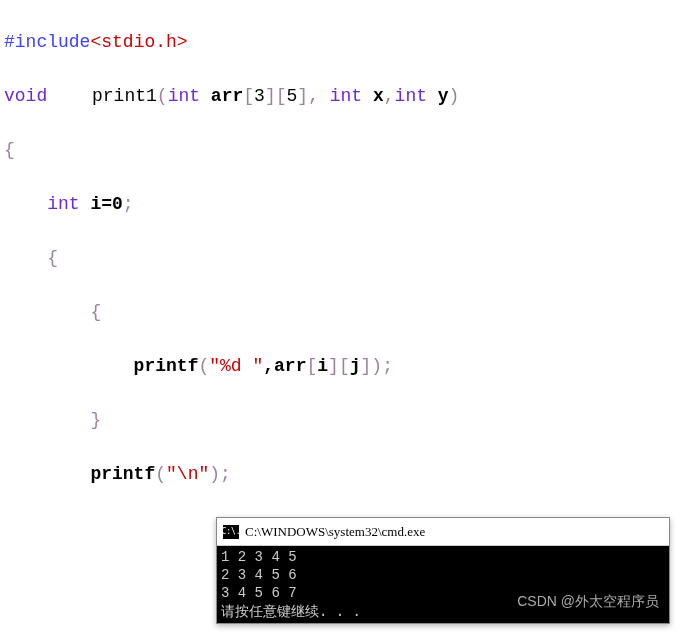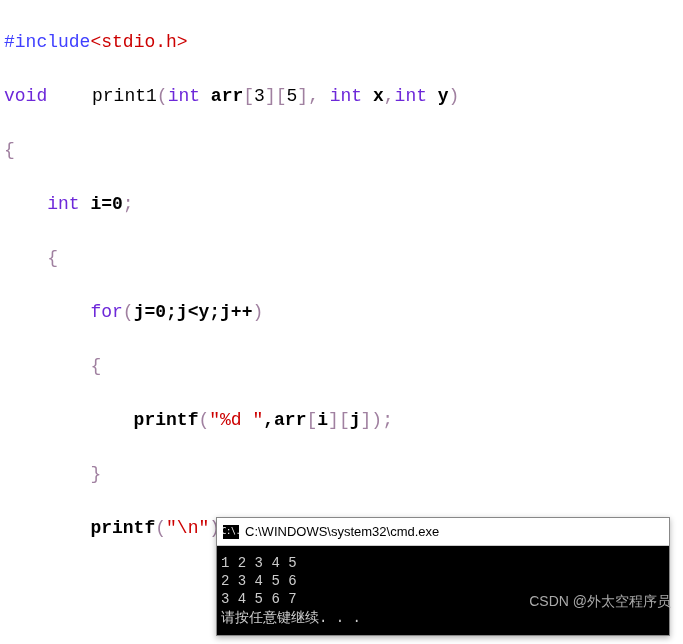--- a/index.html
+++ b/index.html
@@ -64,54 +64,53 @@
       align-items: center;
       justify-content: center;
     }
     .console-icon-inner {
       color: #fff;
       font-size: 8px;
       line-height: 1;
       font-family: monospace;
     }
     .console-title {
-      font-family: Liberation Sans, sans-serif;
+      font-family: Liberation Serif, serif;
       font-size: 13px;
       color: #000;
       text-align: center;
     }
     .console-body {
       background: #000;
       color: #ccc;
       font-family: "SimSun", "Courier New", monospace;
       font-size: 14px;
       line-height: 1.3;
-      padding: 8px 4px;
+      padding: 2px 4px;
       min-height: 75px;
       white-space: pre;
     }
     .watermark {
       position: absolute;
-      right: 12px;
+      right: 24px;
       bottom: 32px;
       color: #aaa;
       font-family: "Microsoft YaHei", sans-serif;
       font-size: 14px;
     }
   </style>
 </head>
 <body>
 
 <div class="code-area">
 <div class="code-line"><span class="tok-macro">#include</span><span class="tok-header">&lt;stdio.h&gt;</span></div>
 <div class="code-line"><span class="tok-kw">void</span><span class="tok-func"> print1</span><span class="tok-paren">(</span><span class="tok-kw">int</span><span class="tok-ident"> arr</span><span class="tok-bracket">[</span><span class="tok-num">3</span><span class="tok-bracket">][</span><span class="tok-num">5</span><span class="tok-bracket">],</span><span class="tok-kw"> int</span><span class="tok-ident"> x</span><span class="tok-punct">,</span><span class="tok-kw">int</span><span class="tok-ident"> y</span><span class="tok-paren">)</span></div>
 <div class="code-line"><span class="tok-brace">{</span></div>
 <div class="code-line"><span class="tok-kw">    int</span><span class="tok-ident"> i=0</span><span class="tok-semi">;</span></div>
 <div class="code-line"><span class="tok-brace">    {</span></div>
-<div class="code-line"><span class="tok-kw">        for</span><span class="tok-paren">(</span><span class="tok-ident">j=0;j&lt;y;j++</span><span class="tok-paren">)</span></div>
 <div class="code-line"><span class="tok-brace">        {</span></div>
 <div class="code-line"><span class="tok-ident">            printf</span><span class="tok-paren">(</span><span class="tok-str">"%d "</span><span class="tok-ident">,arr</span><span class="tok-bracket">[</span><span class="tok-ident">i</span><span class="tok-bracket">][</span><span class="tok-ident">j</span><span class="tok-bracket">])</span><span class="tok-semi">;</span></div>
 <div class="code-line"><span class="tok-brace">        }</span></div>
 <div class="code-line"><span class="tok-ident">        printf</span><span class="tok-paren">(</span><span class="tok-str">"\n"</span><span class="tok-paren">)</span><span class="tok-semi">;</span></div>
 
 
 
 
 
 

